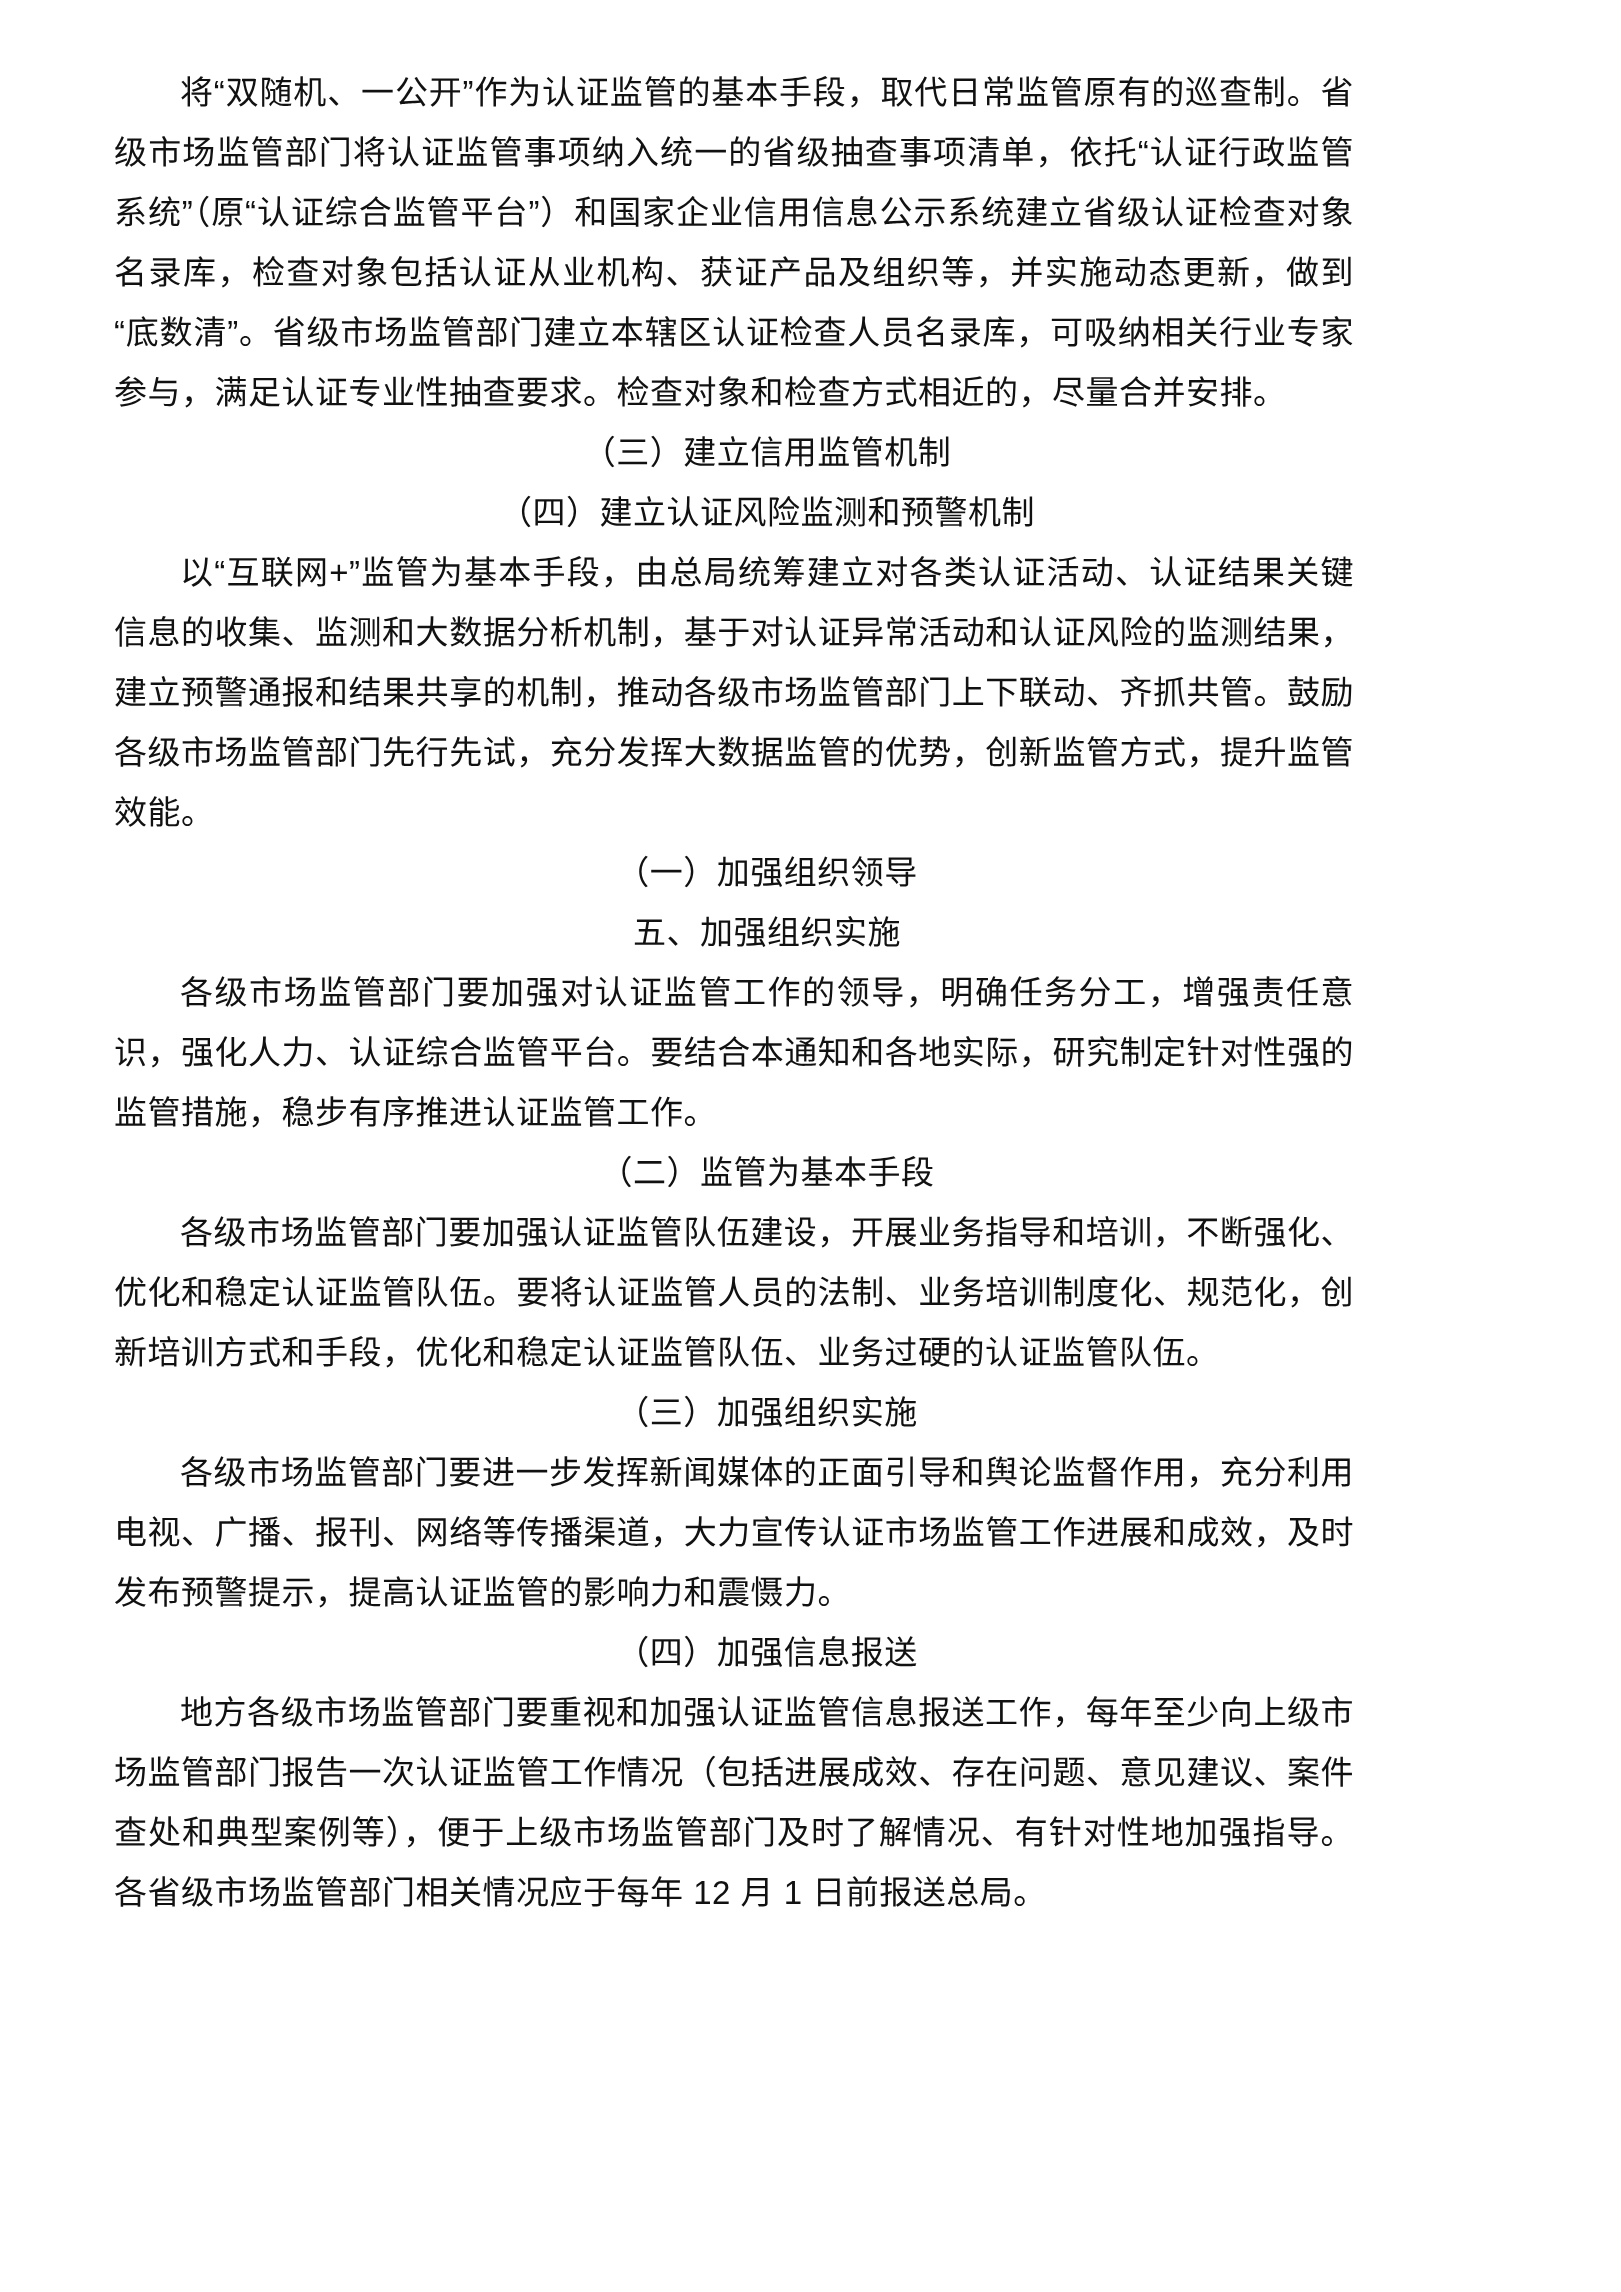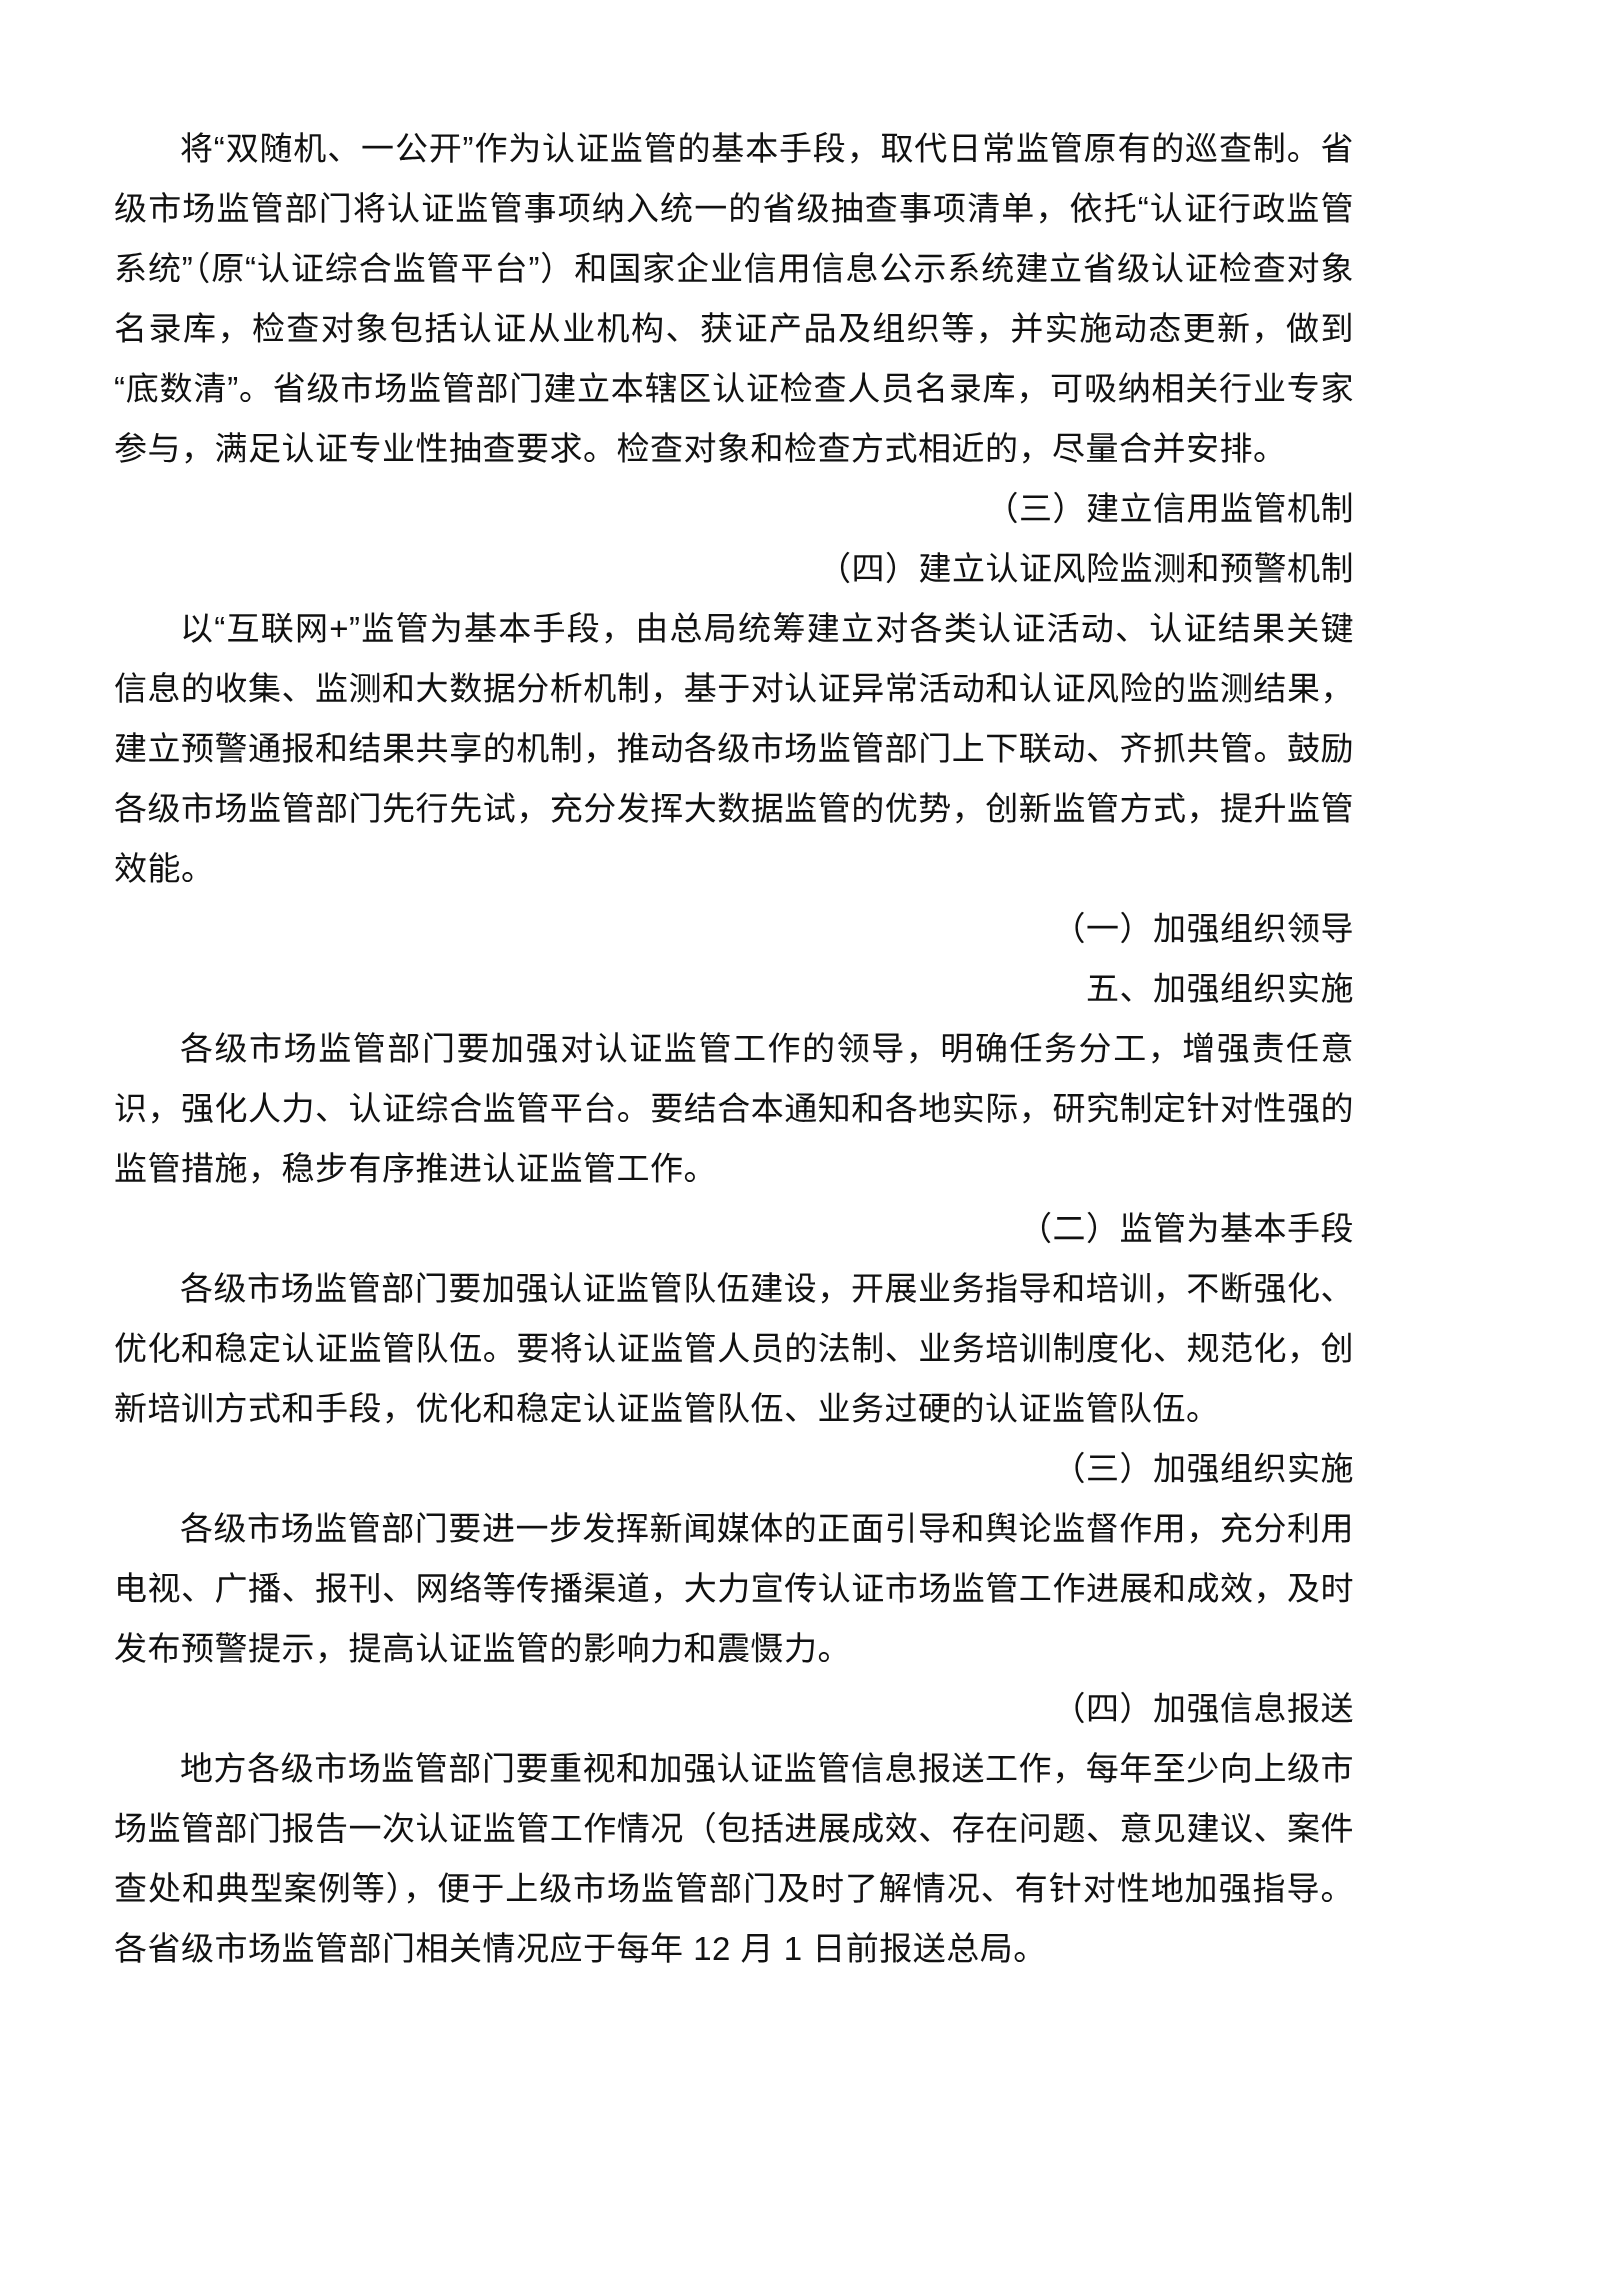--- a/index.html
+++ b/index.html
@@ -10,37 +10,37 @@
     width: 1621px;
     height: 2293px;
     background: #ffffff;
     font-family: "Liberation Sans", "DejaVu Sans", sans-serif;
   }
   .page {
     box-sizing: border-box;
     width: 1469px;
     height: 2293px;
     background: #ffffff;
-    padding: 119px 115px 0 114px;
+    padding: 63px 115px 0 114px;
     overflow: hidden;
   }
   .doc p {
     margin: 0;
     padding: 0;
     color: #111111;
     font-size: 33px;
     line-height: 60px;
     text-indent: 2em;
     text-align: justify;
     text-justify: inter-character;
     letter-spacing: 0.5px;
     word-break: break-all;
   }
   .doc p.heading {
-    text-align: right;
+    text-align: center;
   }
 </style>
 </head>
 <body>
 
 <div class="page">
   <div class="doc">
     <p>将“双随机、一公开”作为认证监管的基本手段，取代日常监管原有的巡查制。省级市场监管部门将认证监管事项纳入统一的省级抽查事项清单，依托“认证行政监管系统”（原“认证综合监管平台”）和国家企业信用信息公示系统建立省级认证检查对象名录库，检查对象包括认证从业机构、获证产品及组织等，并实施动态更新，做到“底数清”。省级市场监管部门建立本辖区认证检查人员名录库，可吸纳相关行业专家参与，满足认证专业性抽查要求。检查对象和检查方式相近的，尽量合并安排。</p>
     <p class="heading">（三）建立信用监管机制</p>
     <p class="heading">（四）建立认证风险监测和预警机制</p>

